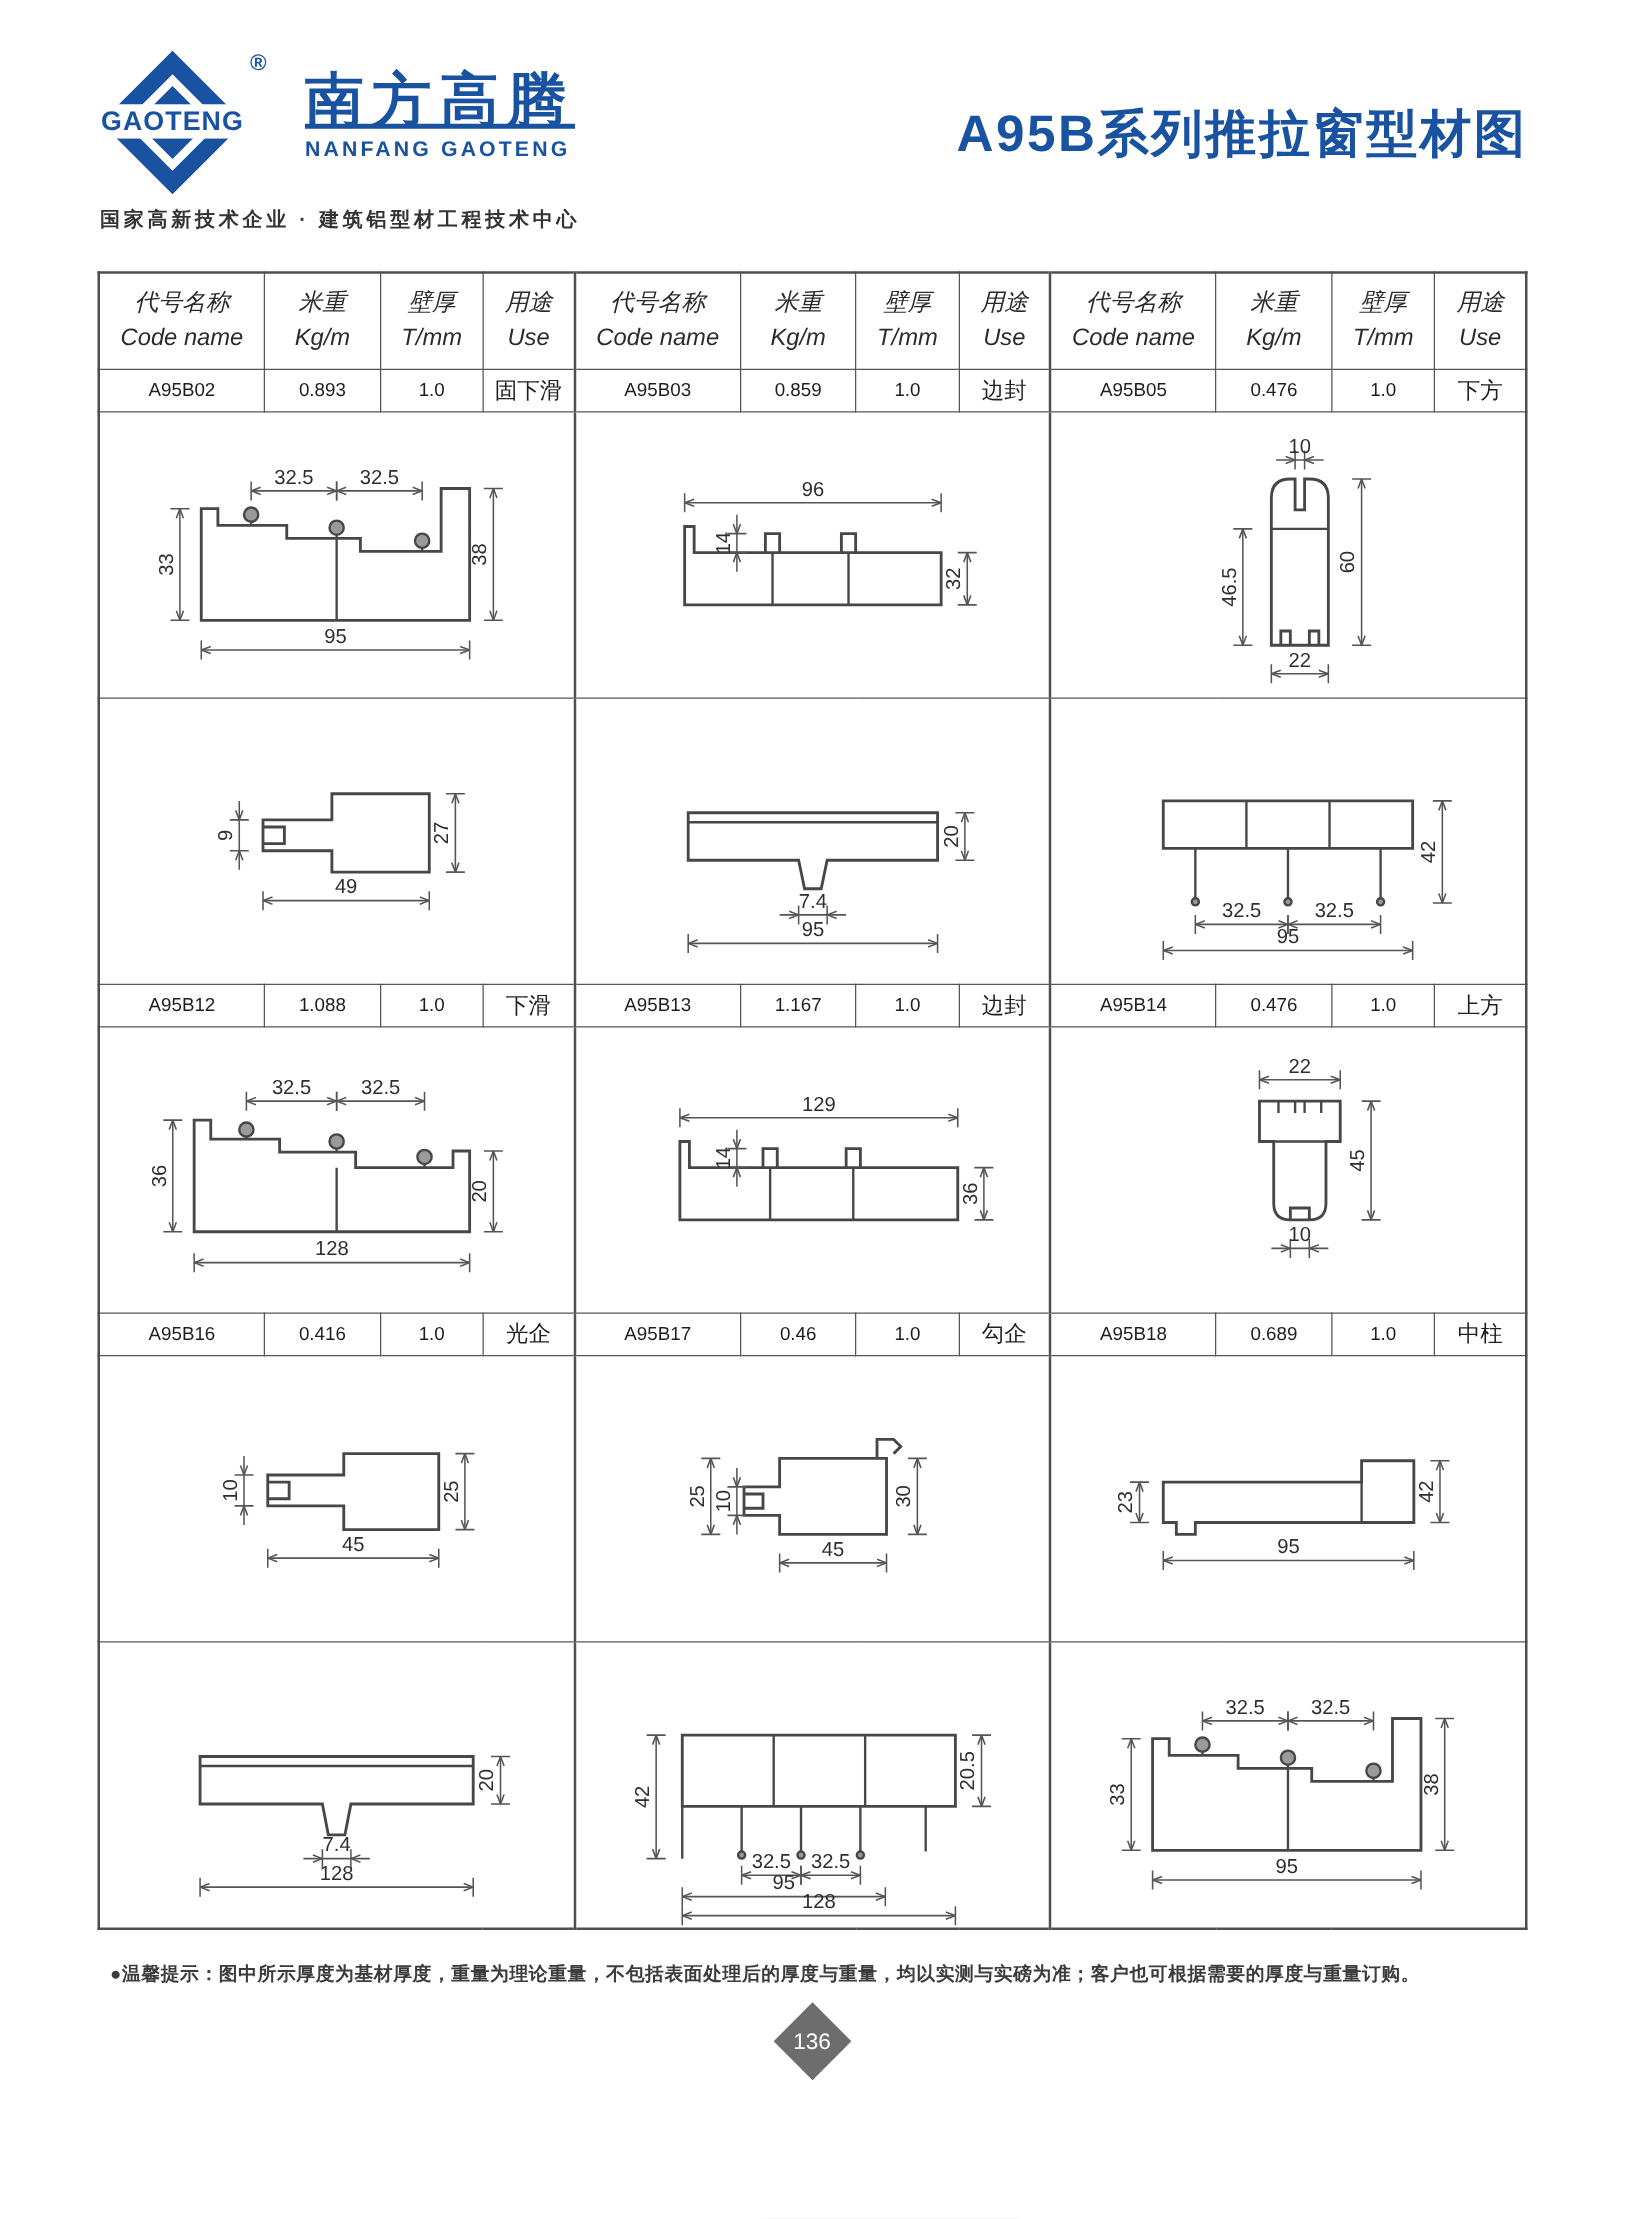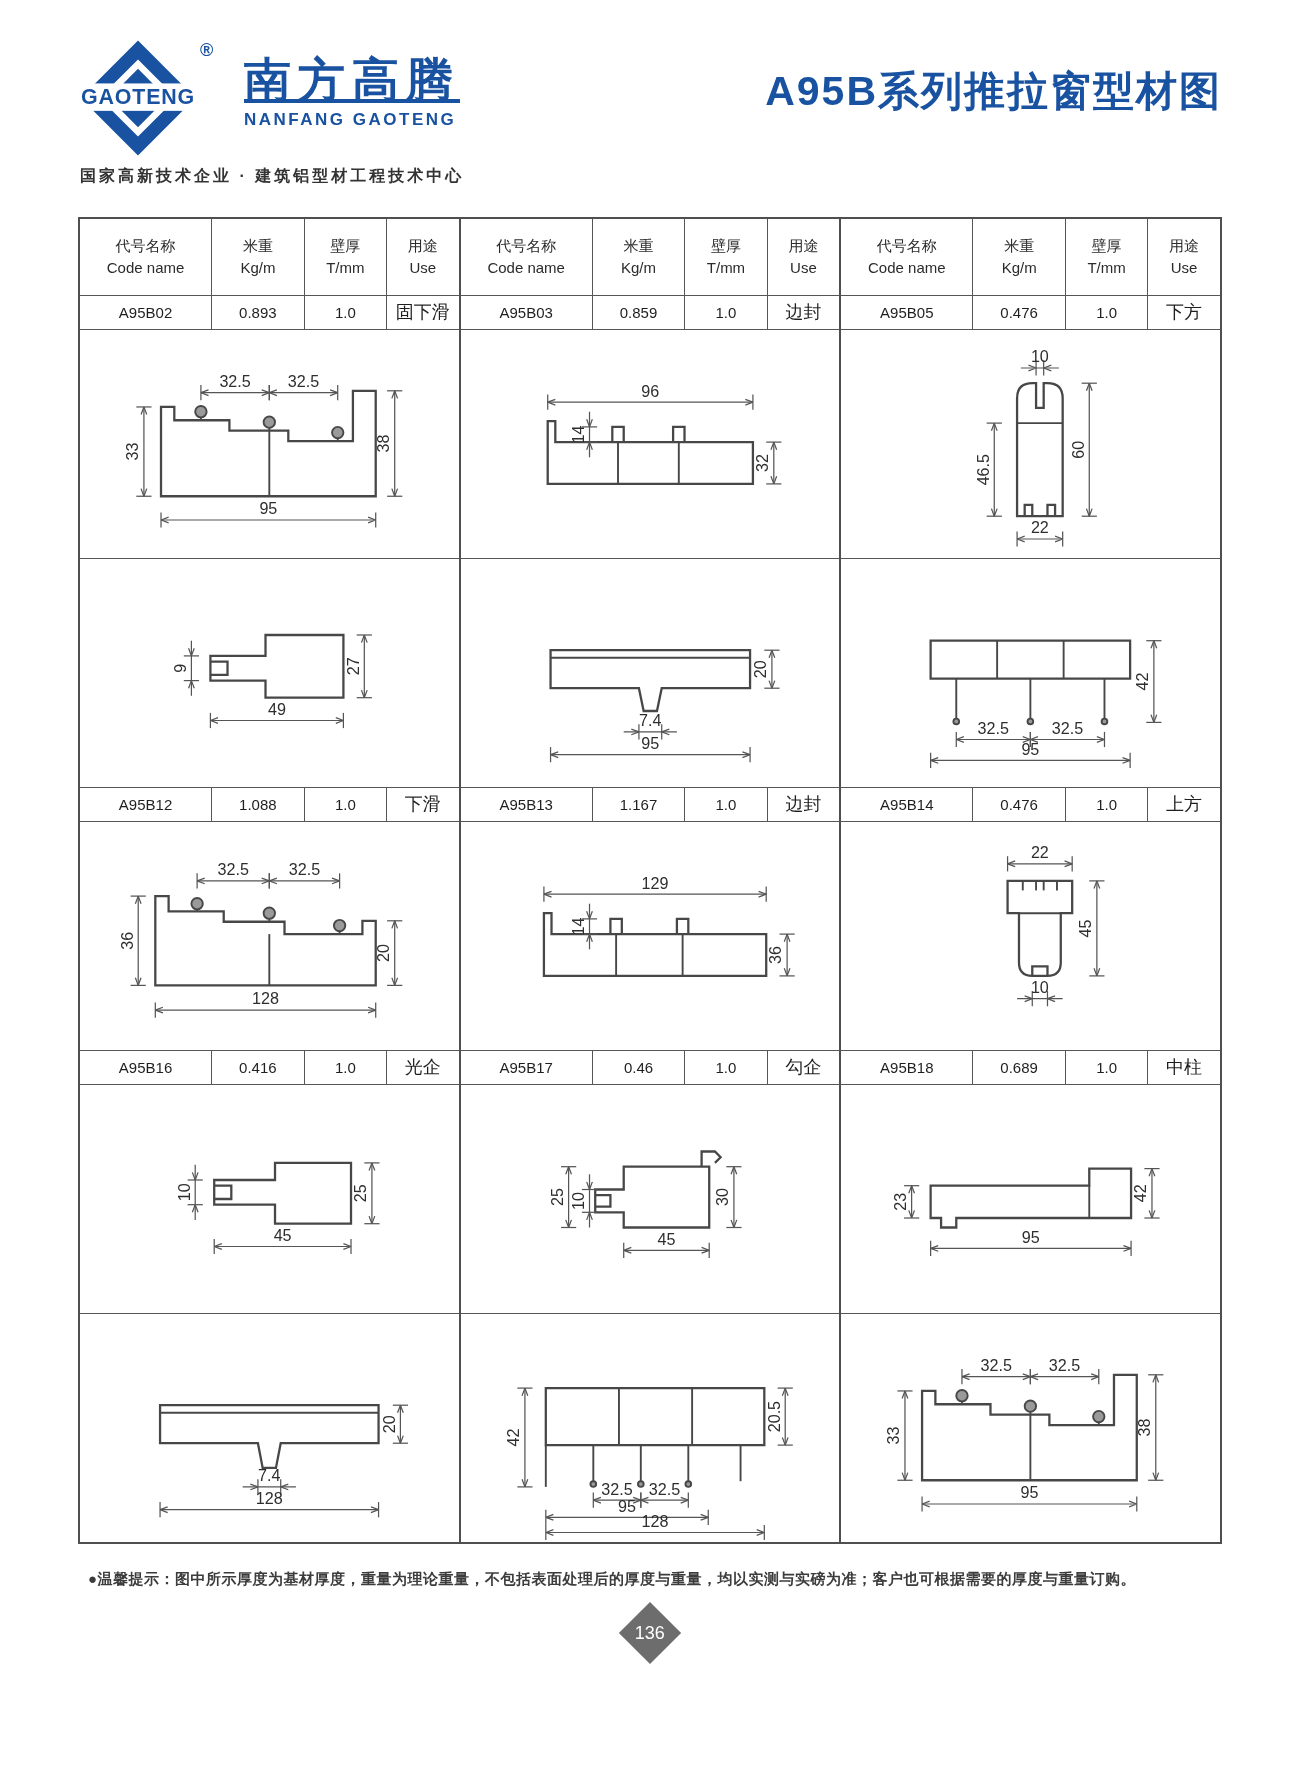--- a/index.html
+++ b/index.html
@@ -7,29 +7,29 @@
         font-family:"Liberation Sans", sans-serif;overflow:hidden;}
   
   .header{padding:38px 78px 0 78px;display:flex;justify-content:space-between;align-items:flex-start;}
   .brand{position:relative;display:flex;align-items:flex-start;gap:18px;}
   .logo-svg{width:120px;height:120px;display:block;}
   .reg-mark{position:absolute;left:122px;top:2px;color:#1952a0;font-size:18px;font-weight:bold;}
   .company{margin-top:16px;margin-left:28px;}
   .company-cn{color:#1952a0;font-size:47px;font-weight:bold;letter-spacing:7px;line-height:1.1;text-decoration:underline;}
   .company-en{color:#1952a0;font-size:17px;font-weight:bold;letter-spacing:2.5px;margin-top:4px;}
   .tagline{margin:8px 0 0 2px;color:#333;font-size:16px;font-weight:600;letter-spacing:3px;}
-  .titles{text-align:left;margin-top:26px;}
+  .titles{text-align:left;margin-top:42px;}
   .title-cn{color:#1952a0;font-size:41px;font-weight:bold;letter-spacing:2px;white-space:nowrap;}
   .title-en{color:#4a4a4a;font-size:20px;margin-top:6px;}
   
   .table-wrap{margin:30px 78px 0 78px;}
   table{width:100%;border-collapse:collapse;table-layout:fixed;border:2px solid #4f4f4f;}
   td{border:1px solid #565656;text-align:center;vertical-align:middle;padding:0;}
   td.grp{border-left:2px solid #4f4f4f;}
-  tr.head td{height:76px;font-size:15px;color:#2b2b2b;line-height:1.5;}
+  tr.head td{height:76px;font-size:19px;color:#2b2b2b;line-height:1.5;font-style:italic;}
   tr.vals td{height:33px;font-size:15px;color:#1f1f1f;}
   tr.vals td.use{font-size:18px;line-height:1.15;padding:0 6px;}
   tr.draw td{height:228px;}
   svg.drawing{display:block;width:100%;height:228px;}
   .pf{fill:none;stroke:#474747;stroke-width:2.4;stroke-linejoin:miter;}
   line.pf{stroke-width:2;}
   circle.pf{stroke-width:2;fill:#9a9a9a;}
   g.dim line, g.dim path{stroke:#555;stroke-width:1.3;fill:none;}
   g.dim text{font-size:17px;fill:#2e2e2e;font-family:"Liberation Sans",sans-serif;}
   

